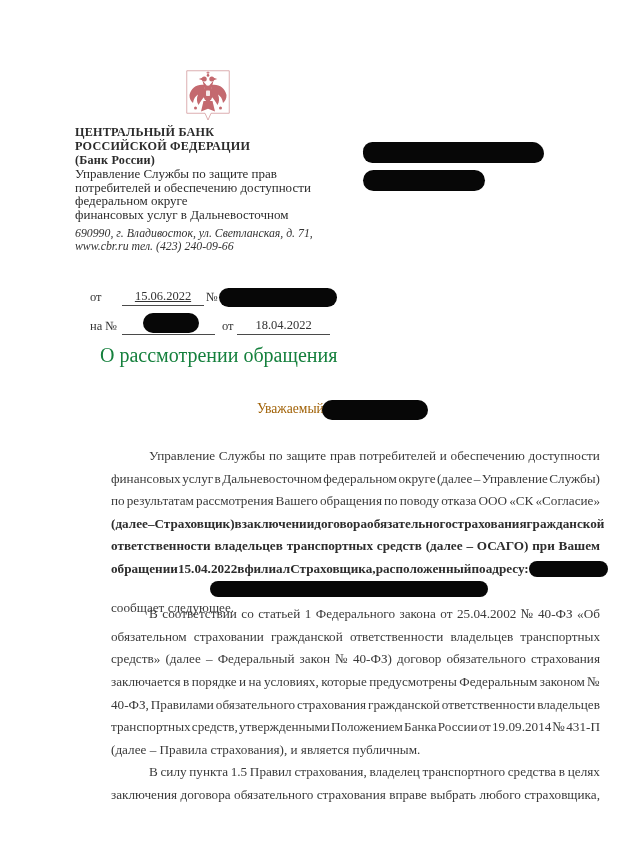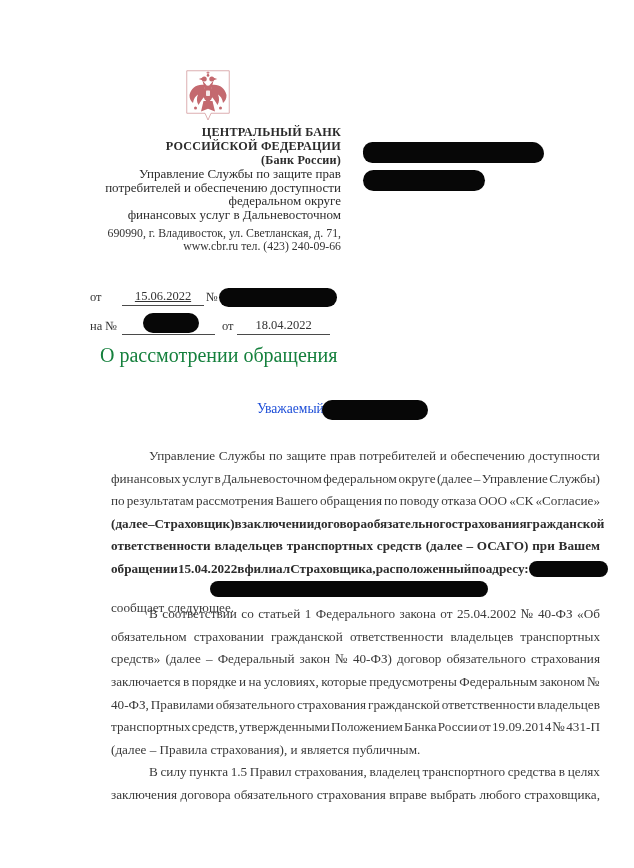--- a/index.html
+++ b/index.html
@@ -3,25 +3,25 @@
 <meta charset="utf-8">
 <style>
   html,body { margin:0; padding:0; background:#ffffff; }
   .page {
     position:relative; width:634px; height:868px; background:#ffffff;
     font-family:"Liberation Serif","DejaVu Serif",serif; color:#333333;
     overflow:hidden;
   }
 
   
-  .letterhead { position:absolute; left:75px; top:68px; width:266px; text-align:right; }
+  .letterhead { position:absolute; left:75px; top:68px; width:266px; text-align:left; }
   .emblem { display:block; margin:2px auto 0 auto; width:44px; height:52px; }
   .bank-name { margin-top:4px; font-weight:bold; font-size:12.2px; line-height:13.8px; color:#2b2b2b; letter-spacing:0.2px; }
   .dept { font-weight:normal; font-size:13px; line-height:13.4px; color:#2b2b2b; }
-  .addr { margin-top:6px; font-size:11.8px; line-height:13.4px; color:#333333; }
+  .addr { margin-top:6px; font-size:11.8px; line-height:13.4px; color:#333333;font-style:italic; }
 
   
   .redact { position:absolute; background:#070707; }
   #bar-top-1 { left:363px; top:142px; width:181px; height:21px; border-radius:11px 14px 11px 11px; }
   #bar-top-2 { left:363px; top:170px; width:122px; height:21px; border-radius:11px; }
   #bar-num   { left:219px; top:288px; width:118px; height:19px; border-radius:10px; }
   #bar-na    { left:143px; top:313px; width:56px;  height:20px; border-radius:10px; }
   #bar-greet { left:322px; top:400px; width:106px; height:20px; border-radius:10px; }
 
   
@@ -31,21 +31,21 @@
   #ref-na    { left:90px;  top:319px; }
   #ref-from2 { left:222px; top:319px; }
   .ref-field { position:absolute; font-size:12.5px; color:#333; text-align:center;
                border-bottom:1px solid #4a4a4a; padding-bottom:1px; height:15px; }
   #ref-date1 { left:122px; top:289px; width:82px;text-decoration:underline; }
   #ref-blank { left:122px; top:318px; width:93px; }
   #ref-date2 { left:237px; top:318px; width:93px; }
 
   .subject { position:absolute; left:100px; top:344px; font-size:20px; color:#15803d; }
 
-  .greeting { position:absolute; left:257px; top:401px; font-size:13.6px; color:#1d4ed8; }
+  .greeting { position:absolute; left:257px; top:401px; font-size:13.6px; color:#a16207; }
 
   
   .body-text { position:absolute; left:88px; top:445px; width:489px;
                font-size:13.2px; color:#3a3a3a;margin-left:23px; }
   .bline { height:22.6px; line-height:22.6px; white-space:nowrap; overflow:visible; }
   .bline.flexline { display:flex; justify-content:space-between; white-space:normal; }
   .bline.startline { justify-content:flex-start;flex-direction:column; }
   .bline.indent { padding-left:38px; }
   .bline.bold { font-weight:bold; color:#2d2d2d; }
   .redact-inline { display:inline-block; background:#070707; align-self:center; }

